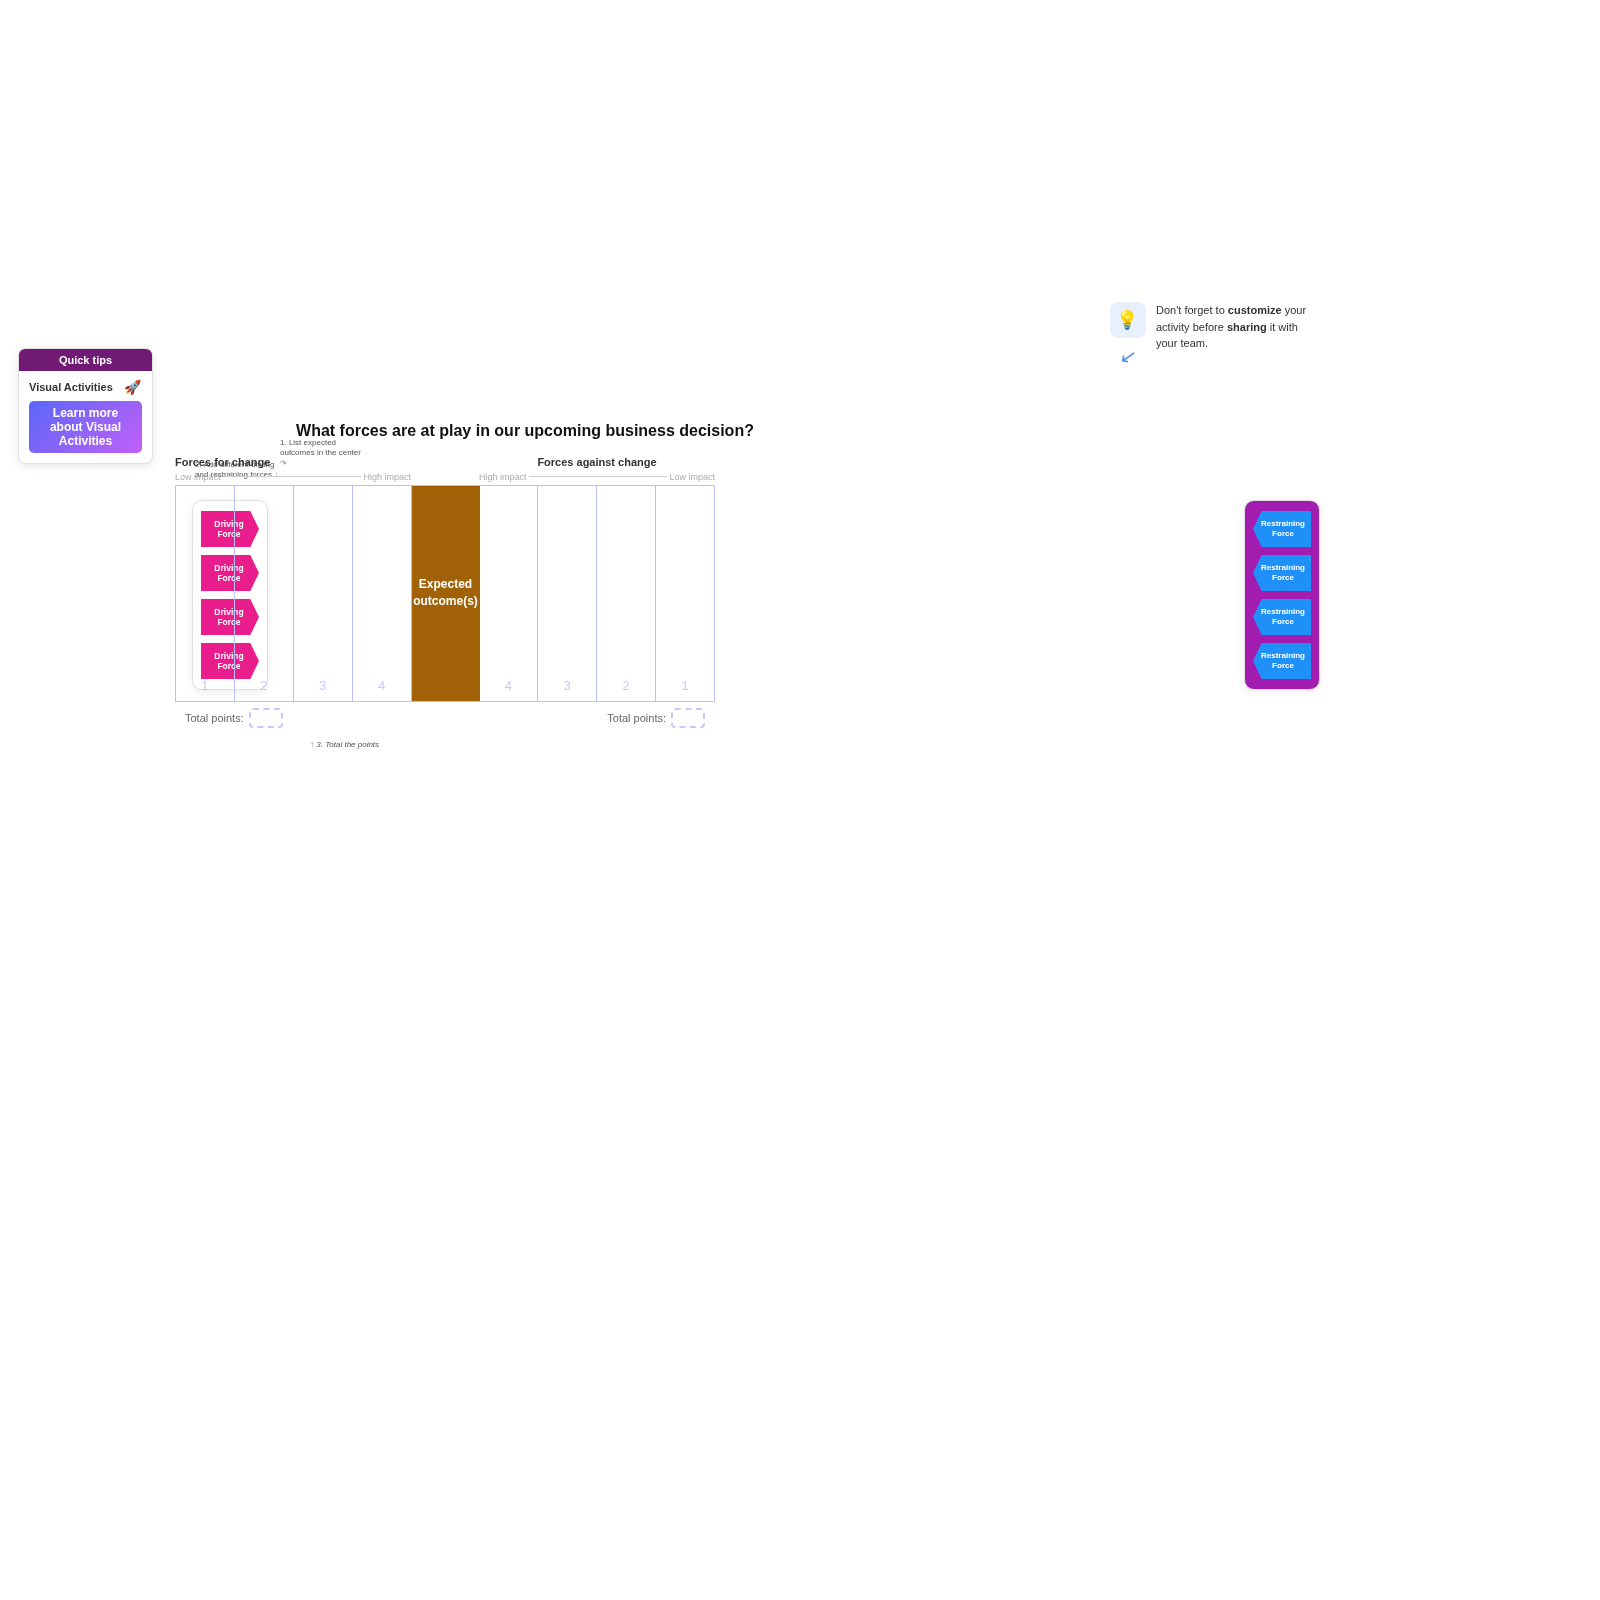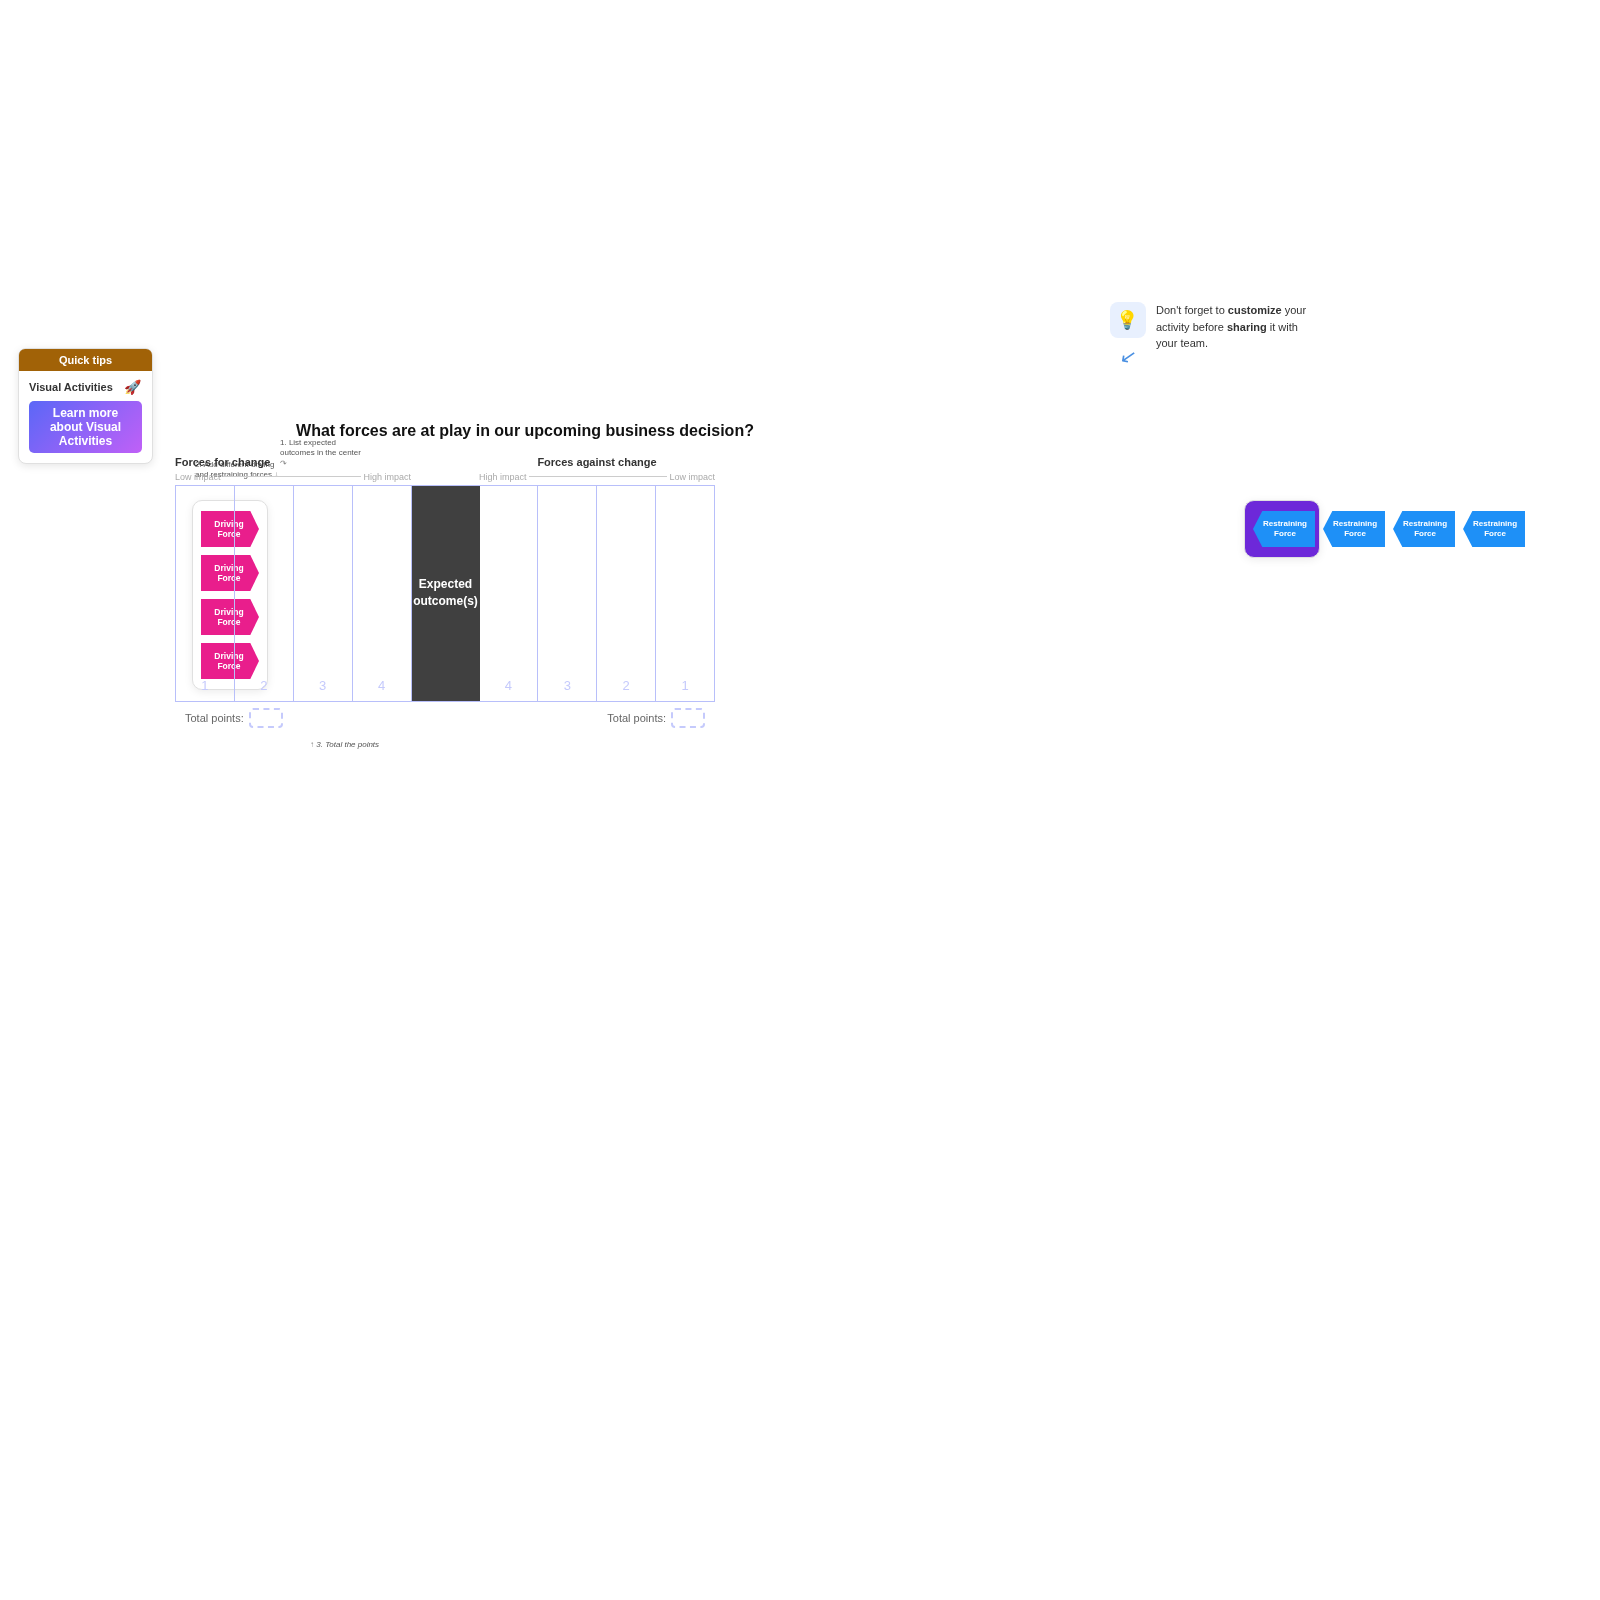--- a/index.html
+++ b/index.html
@@ -18,21 +18,21 @@
       top: 348px;
       left: 18px;
       width: 135px;
       background: white;
       border: 1px solid #e0e0e0;
       border-radius: 8px;
       padding: 0 0 10px 0;
       box-shadow: 0 2px 8px rgba(0,0,0,0.1);
     }
     .quick-tips-header {
-      background: #a16207;
+      background: #701a75;
       color: white;
       font-size: 11px;
       font-weight: 600;
       text-align: center;
       padding: 5px 8px;
       border-radius: 6px 6px 0 0;
     }
     .quick-tips-title {
       font-size: 11px;
       font-weight: 700;
@@ -102,26 +102,26 @@
       justify-content: center;
       line-height: 1.2;
     }
 
     
     .restraining-cards-panel {
       position: absolute;
       top: 500px;
       right: 280px;
       width: 76px;
-      background: #6d28d9;
+      background: #a21caf;
       border: 1px solid #e0e0e0;
       border-radius: 10px;
       padding: 10px 8px;
       display: flex;
-      flex-direction: row;
+      flex-direction: column;
       gap: 8px;
       box-shadow: 0 2px 8px rgba(0,0,0,0.08);
     }
 
     .restraining-arrow-card {
       background: #1e90f7;
       color: white;
       font-size: 8px;
       font-weight: 700;
       padding: 6px 8px 6px 10px;
@@ -234,21 +234,21 @@
       display: flex;
       flex-direction: column;
       justify-content: flex-end;
       align-items: center;
       padding-bottom: 8px;
     }
     .ff-col:last-child { border-right: none; }
     .ff-col-center {
       width: 68px;
       flex-shrink: 0;
-      background: #404040;
+      background: #a16207;
       display: flex;
       align-items: center;
       justify-content: center;
       border-right: none;
       border-left: none;
     }
     .ff-center-text {
       color: white;
       font-size: 12px;
       font-weight: 600;

